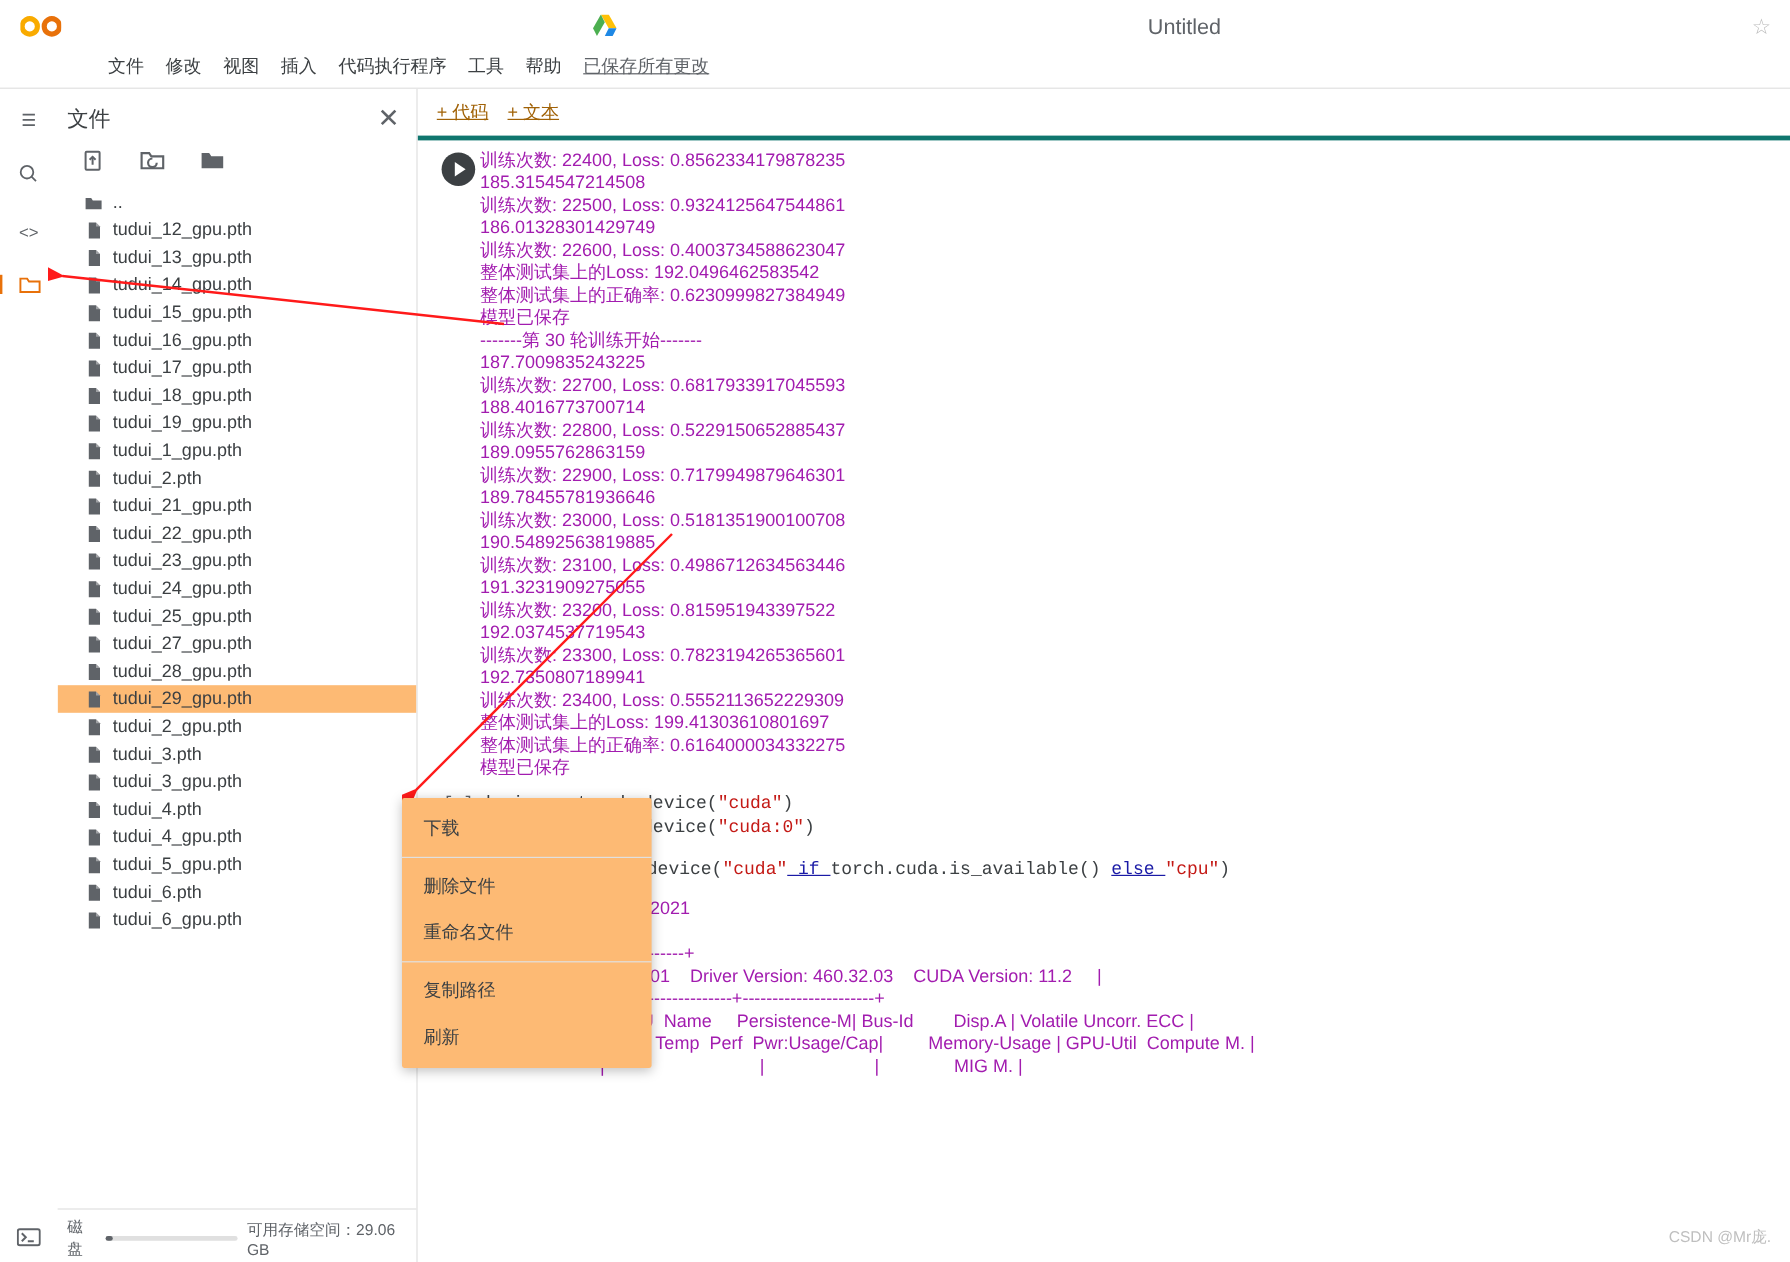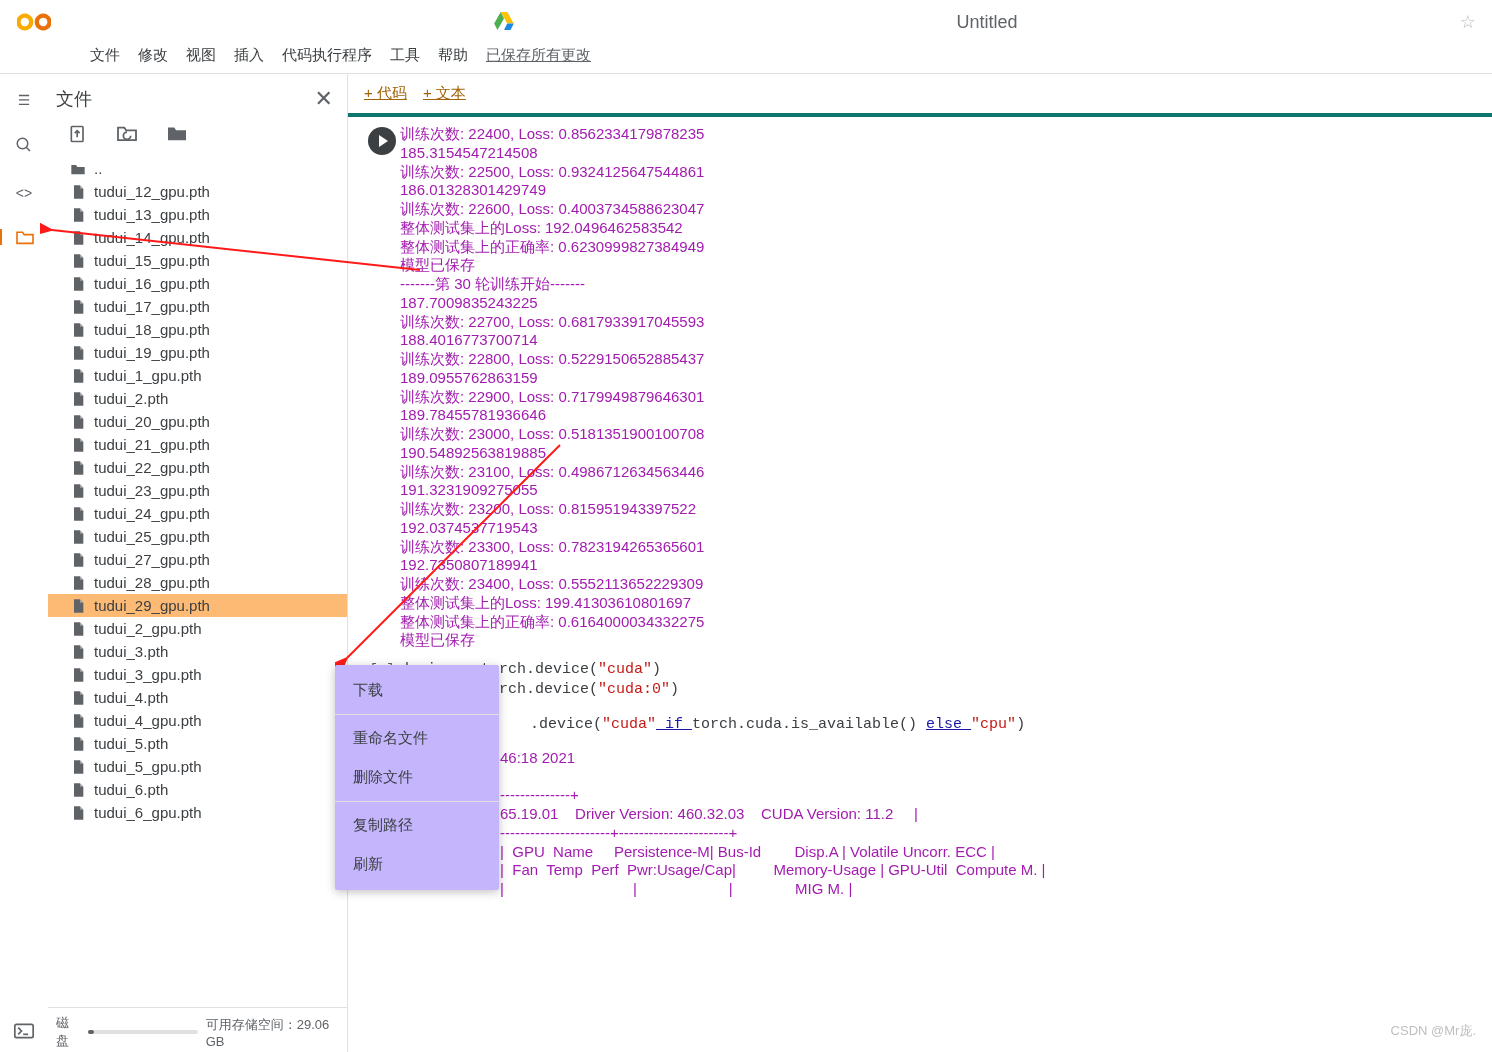--- a/index.html
+++ b/index.html
@@ -33,21 +33,21 @@
   .output-cell { display:flex; padding-top:8px;}
   .run-btn { width:36px; display:flex; justify-content:center; padding-top:2px;}
   .run-circle { width:28px; height:28px; border-radius:50%; background:#3c4043; display:flex; align-items:center; justify-content:center;}
   .run-triangle { width:0; height:0; border-left:9px solid #fff; border-top:6px solid transparent; border-bottom:6px solid transparent; margin-left:2px;}
   pre { font-family: Liberation Sans, sans-serif; font-size:15px; line-height:1.25; white-space:pre; color:#a21caf;}
   .code-cell { display:flex; padding:10px 0 4px 0;}
   .gutter { width:36px; text-align:center; font-family:"Courier New",monospace; color:#5f6368; padding-top:2px;}
   .code { font-family:"Courier New",monospace; font-size:15px; line-height:1.35;}
   .str { color:#c41a16;}
   .kw { color:#1a1aa6;text-decoration:underline;}
-  .context-menu { position:absolute; left:335px; top:665px; width:164px; background:#c4b5fd; box-shadow:0 2px 10px rgba(0,0,0,.25); border-radius:2px; padding:6px 0; font-size:15px; z-index:50;}
+  .context-menu { position:absolute; left:335px; top:665px; width:208px; background:#fdba74; box-shadow:0 2px 10px rgba(0,0,0,.25); border-radius:2px; padding:6px 0; font-size:15px; z-index:50;}
   .context-menu .item { padding:10px 18px;}
   .context-menu .sep { height:1px; background:#e0e0e0; margin:4px 0;}
   .watermark { position:absolute; right:16px; bottom:12px; font-size:13px; color:#bfbfbf; font-family:Arial;}
   svg.arrow { position:absolute; pointer-events:none; z-index:40;}
   .bottom-icon { position:absolute; left:14px; bottom:10px; color:#5f6368;}
 </style>
 </head>
 <body>
 
 <div class="header">
@@ -193,27 +193,20 @@
             <path d="M6 2h9l5 5v15H6z"></path>
             <path d="M15 2v5h5" fill="#fff" opacity=".4"></path>
           </svg>
           <span>tudui_2.pth</span>
         </div>
         <div class="file-row">
           <svg class="file-icon" viewBox="0 0 24 24" fill="#5f6368">
             <path d="M6 2h9l5 5v15H6z"></path>
             <path d="M15 2v5h5" fill="#fff" opacity=".4"></path>
           </svg>
-          <span>tudui_20_gpu.pth</span>
-        </div>
-        <div class="file-row">
-          <svg class="file-icon" viewBox="0 0 24 24" fill="#5f6368">
-            <path d="M6 2h9l5 5v15H6z"></path>
-            <path d="M15 2v5h5" fill="#fff" opacity=".4"></path>
-          </svg>
           <span>tudui_21_gpu.pth</span>
         </div>
         <div class="file-row">
           <svg class="file-icon" viewBox="0 0 24 24" fill="#5f6368">
             <path d="M6 2h9l5 5v15H6z"></path>
             <path d="M15 2v5h5" fill="#fff" opacity=".4"></path>
           </svg>
           <span>tudui_22_gpu.pth</span>
         </div>
         <div class="file-row">
@@ -285,27 +278,20 @@
             <path d="M15 2v5h5" fill="#fff" opacity=".4"></path>
           </svg>
           <span>tudui_4.pth</span>
         </div>
         <div class="file-row">
           <svg class="file-icon" viewBox="0 0 24 24" fill="#5f6368">
             <path d="M6 2h9l5 5v15H6z"></path>
             <path d="M15 2v5h5" fill="#fff" opacity=".4"></path>
           </svg>
           <span>tudui_4_gpu.pth</span>
-        </div>
-        <div class="file-row">
-          <svg class="file-icon" viewBox="0 0 24 24" fill="#5f6368">
-            <path d="M6 2h9l5 5v15H6z"></path>
-            <path d="M15 2v5h5" fill="#fff" opacity=".4"></path>
-          </svg>
-          <span>tudui_5.pth</span>
         </div>
         <div class="file-row">
           <svg class="file-icon" viewBox="0 0 24 24" fill="#5f6368">
             <path d="M6 2h9l5 5v15H6z"></path>
             <path d="M15 2v5h5" fill="#fff" opacity=".4"></path>
           </svg>
           <span>tudui_5_gpu.pth</span>
         </div>
         <div class="file-row">
           <svg class="file-icon" viewBox="0 0 24 24" fill="#5f6368">
@@ -397,22 +383,22 @@
 |  Fan  Temp  Perf  Pwr:Usage/Cap|         Memory-Usage | GPU-Util  Compute M. |
 |                               |                      |               MIG M. |</pre>
       </div>
     </div>
   </div>
 </div>
 
 <div class="context-menu">
   <div class="item">下载</div>
   <div class="sep"></div>
+  <div class="item">删除文件</div>
   <div class="item">重命名文件</div>
-  <div class="item">删除文件</div>
   <div class="sep"></div>
   <div class="item">复制路径</div>
   <div class="item">刷新</div>
 </div>
 
 <svg class="arrow" style="left:40px; top:220px;" width="400" height="60">
   <defs>
       <marker id="ah1" markerWidth="10" markerHeight="8" refX="1" refY="4" orient="auto">
         <polygon points="10,0 0,4 10,8" fill="#ff1a1a"></polygon>
       </marker>

